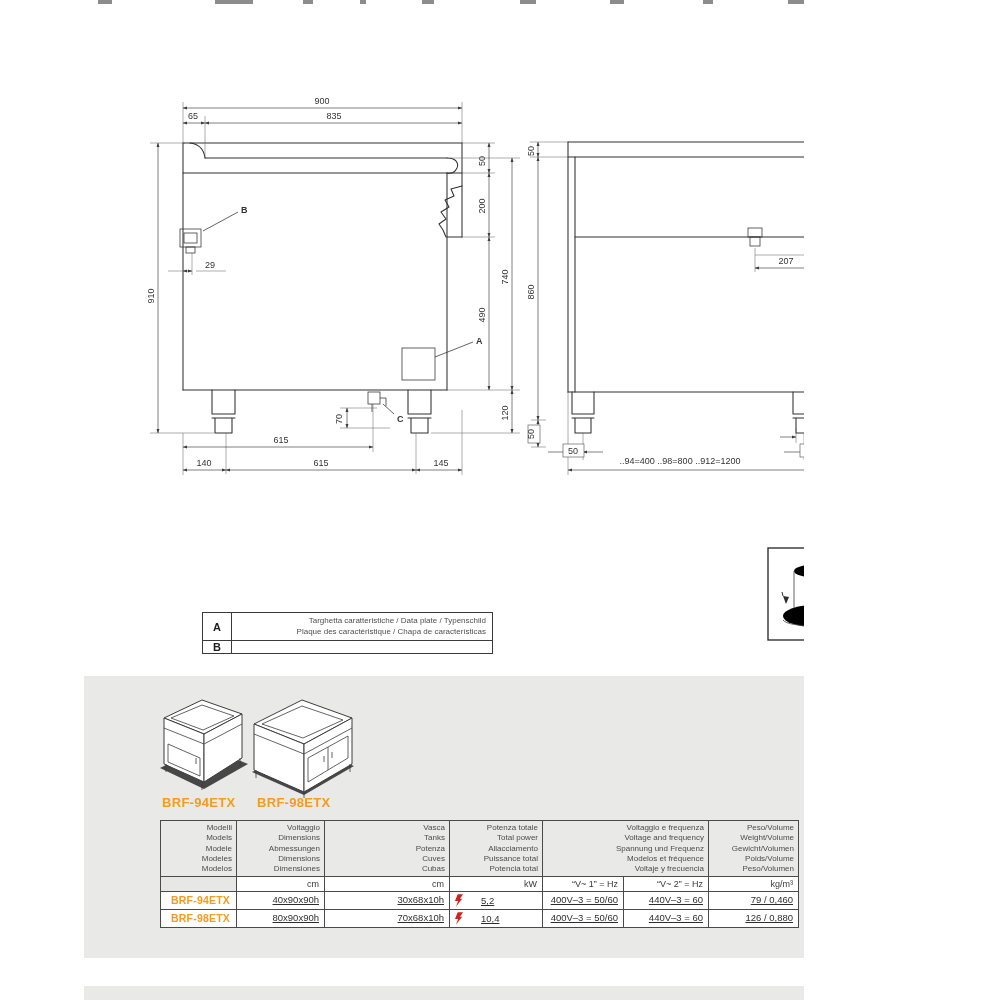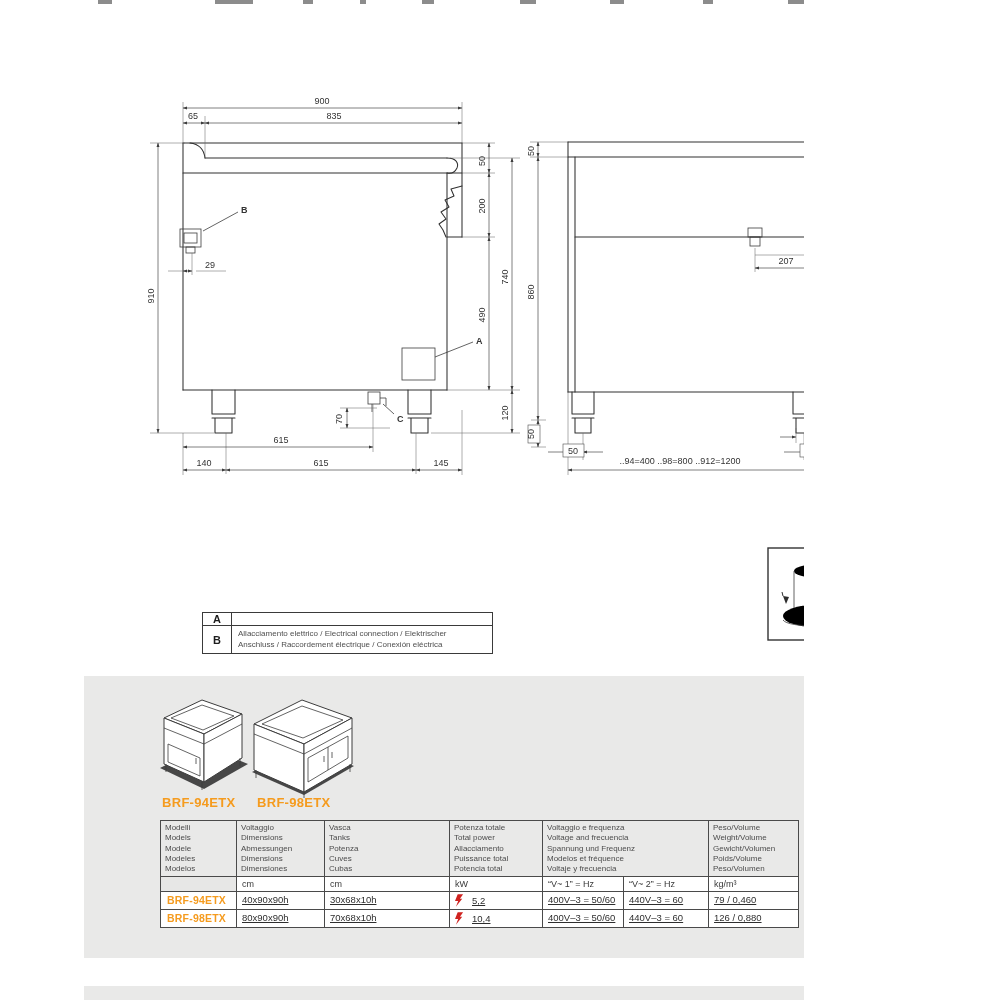--- a/index.html
+++ b/index.html
@@ -1,17 +1,17 @@
 <!DOCTYPE html>
 <html><head>
 <meta charset="utf-8">
 <style>
   html,body{margin:0;padding:0;background:#fff;}
   #page{position:relative;width:804px;height:1000px;background:#fff;overflow:hidden;
-        font-family:"Liberation Sans",sans-serif;color:#333;}
+        font-family:"Liberation Sans",sans-serif;color:#333;text-align:right;}
   .abs{position:absolute;}
   
   .band{background:#e9e9e8;}
   
   svg text{font-family:"Liberation Sans",sans-serif;}
   .body path,.body line,.body rect,.body polyline{stroke:#303030;stroke-width:1.05;fill:none;stroke-linejoin:round;stroke-linecap:round;}
   .thin path,.thin line,.thin rect,.thin polyline{stroke:#3c3c3c;stroke-width:.8;fill:none;}
   .ext line{stroke:#6a6a6a;stroke-width:.55;}
   .dim line{stroke:#3c3c3c;stroke-width:.65;}
   .txt text{font-size:9px;fill:#333;}
@@ -27,21 +27,21 @@
   
   .prod-label{font-weight:bold;font-size:13px;color:#f59b1e;letter-spacing:.3px;}
   
   table.spec{border-collapse:collapse;table-layout:fixed;}
   table.spec td{border:1px solid #4a4a4a;vertical-align:top;overflow:hidden;}
   td.hd{font-size:8px;line-height:10.3px;color:#4c4c4c;padding:2px 4px;background:transparent;}
   td.unit{font-size:9px;color:#3a3a3a;padding:2px 5px;background:#fff;margin-left:40px;}
   td.unit-blank{background:#e7e7e6;}
   td.val{font-size:9.5px;color:#2e2e2e;padding:2px 5px;background:#fff;text-decoration:underline;}
   td.model{font-weight:bold;font-size:10.5px;color:#f59b1e;letter-spacing:.2px;padding:2px 6px;background:#fff;}
-  .power-cell{display:flex;align-items:center;gap:8px;}
+  .power-cell{display:flex;align-items:center;gap:17px;}
   .bolt{width:9px;height:13px;flex:0 0 auto;}
   
   .mark{background:#8c8c8c;height:4px;top:0;}
 </style>
 </head>
 <body>
 
 <div id="page">
 
   <div class="abs mark" style="left:98px;width:14px;"></div>
@@ -239,27 +239,27 @@
         <path d="M844,596 l3,8 l3,-7 z"></path>
         <path d="M812,625 l3,8 l3,-8 z"></path>
         <path d="M782,592 l1,4 M848,592 l-1,4 M815,621 l0,4" stroke="#2d2d2d" stroke-width="1"></path>
       </g>
     </g>
   </svg>
 
   <div class="abs legend" style="left:202px;top:612px;width:289px;">
     <div class="legend-row">
       <div class="legend-key">A</div>
+      <div class="legend-text">
+        <div>Targhetta caratteristiche / Data plate / Typenschild</div>
+        <div>Plaque des caractéristique / Chapa de características</div>
+      </div>
     </div>
     <div class="legend-row">
       <div class="legend-key">B</div>
-      <div class="legend-text">
-        <div>Allacciamento elettrico / Electrical connection / Elektrischer</div>
-        <div>Anschluss / Raccordement électrique / Conexión eléctrica</div>
-      </div>
     </div>
   </div>
 
   <svg class="abs" style="left:158px;top:692px;" width="92" height="102" viewBox="0 0 92 102">
     <polygon points="2,76 46,97 90,72 46,54" fill="#474747"></polygon>
     <g fill="#fff" stroke="#3c3c3c" stroke-width="1" stroke-linejoin="round">
       <polygon points="6,26 44,8 84,22 46,42"></polygon>
       <polygon points="6,26 46,42 46,90 6,72"></polygon>
       <polygon points="46,42 84,22 84,66 46,90"></polygon>
     </g>
@@ -326,21 +326,21 @@
         </td>
         <td class="hd">
           <div>Potenza totale</div>
           <div>Total power</div>
           <div>Allacciamento</div>
           <div>Puissance total</div>
           <div>Potencia total</div>
         </td>
         <td class="hd" colspan="2">
           <div>Voltaggio e frequenza</div>
-          <div>Voltage and frecuencia</div>
+          <div>Voltage and frequency</div>
           <div>Spannung und Frequenz</div>
           <div>Modelos et fréquence</div>
           <div>Voltaje y frecuencia</div>
         </td>
         <td class="hd">
           <div>Peso/Volume</div>
           <div>Weight/Volume</div>
           <div>Gewicht/Volumen</div>
           <div>Poids/Volume</div>
           <div>Peso/Volumen</div>

